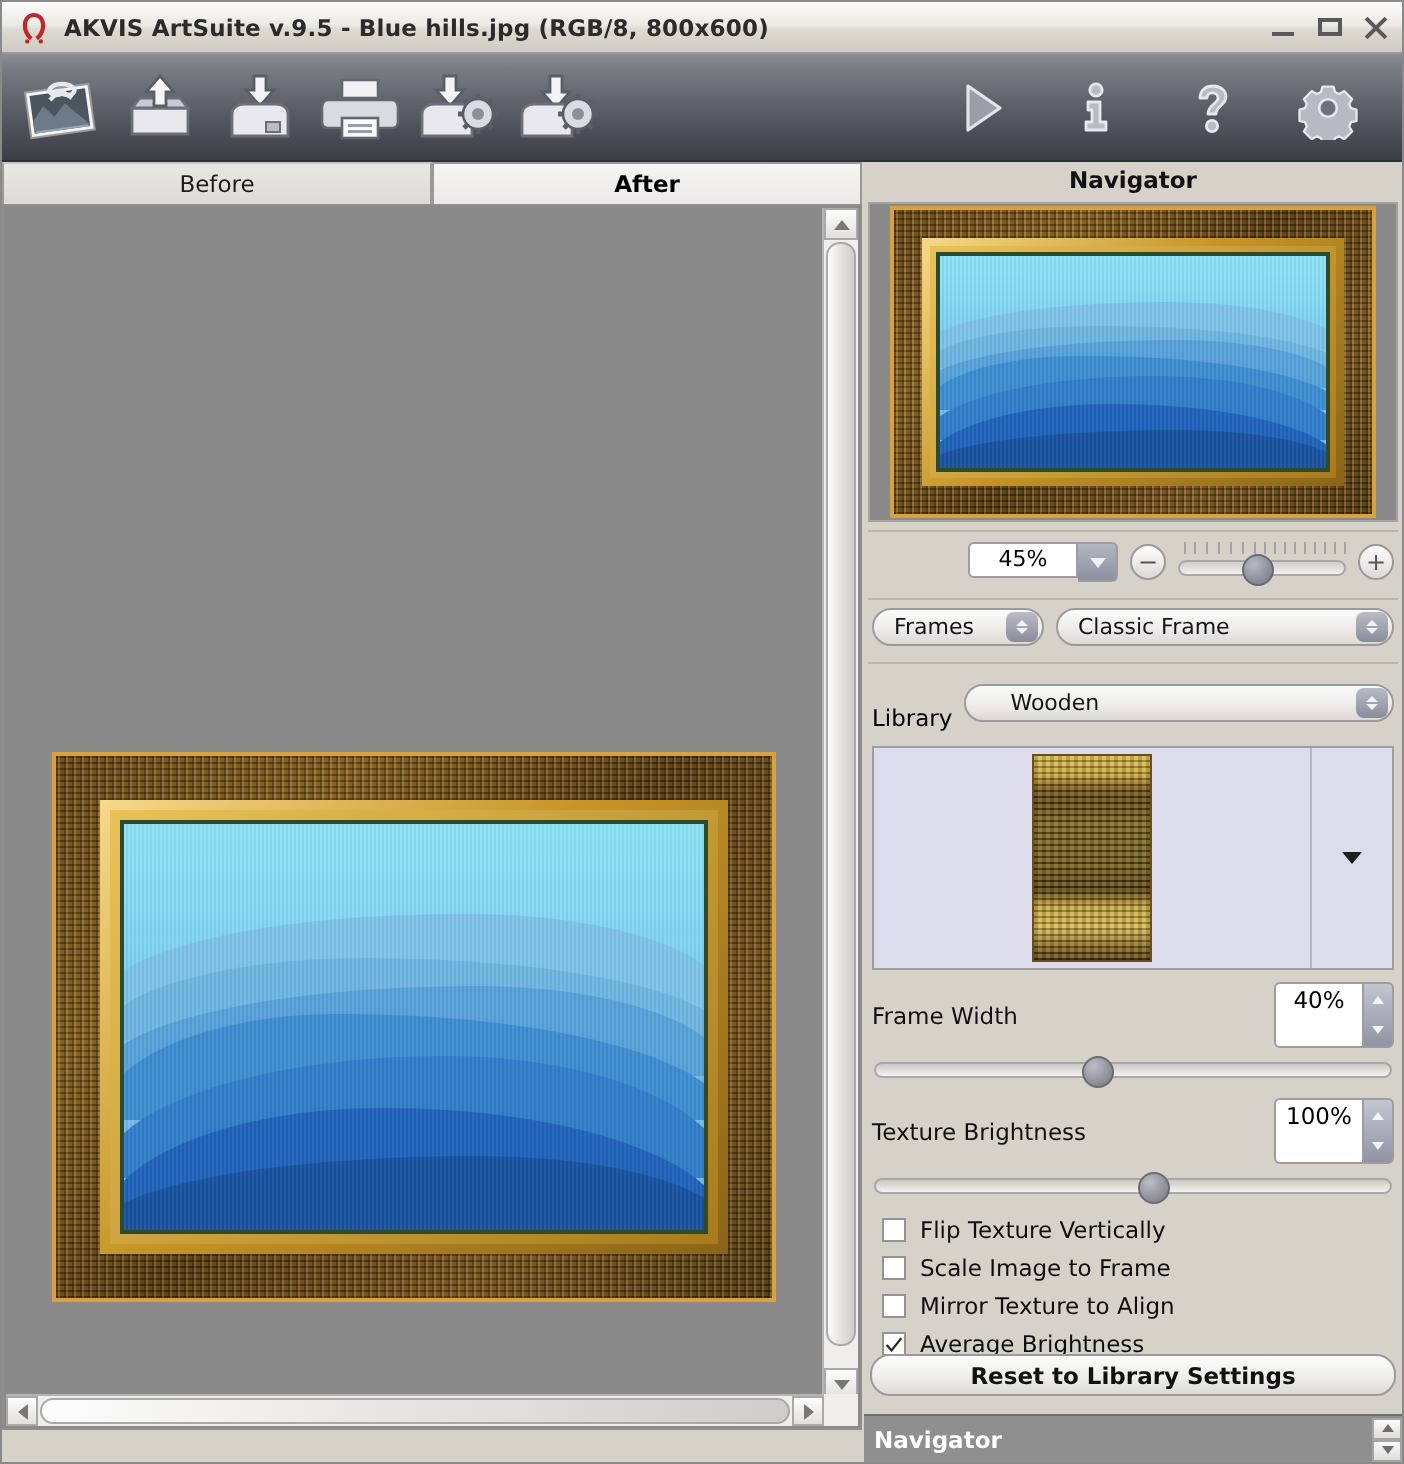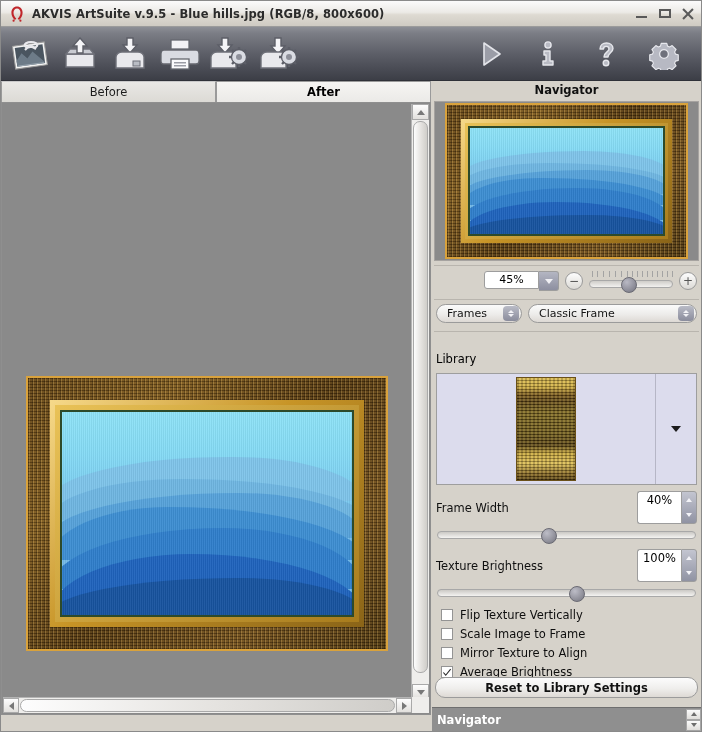--- a/index.html
+++ b/index.html
@@ -429,20 +429,27 @@
             <b class="up"></b>
             <b class="dn"></b>
           </div>
       </div>
     </div>
 
     <div class="sep"></div>
 
     <div class="row" style="padding-top:4px;">
       <div style="font-size:11.5px;margin-top:16px;">Library</div>
+      <div class="pill" style="flex:1;">
+        <span class="lbl" style="padding-left:22px;">Wooden</span>
+        <div class="spin2">
+            <b class="up"></b>
+            <b class="dn"></b>
+          </div>
+      </div>
     </div>
 
     <div class="texture-box">
       <div class="tex-inner">
         <div class="tex-swatch"></div>
       </div>
       <div class="tex-drop">
         <div class="tri-dn"></div>
       </div>
     </div>

